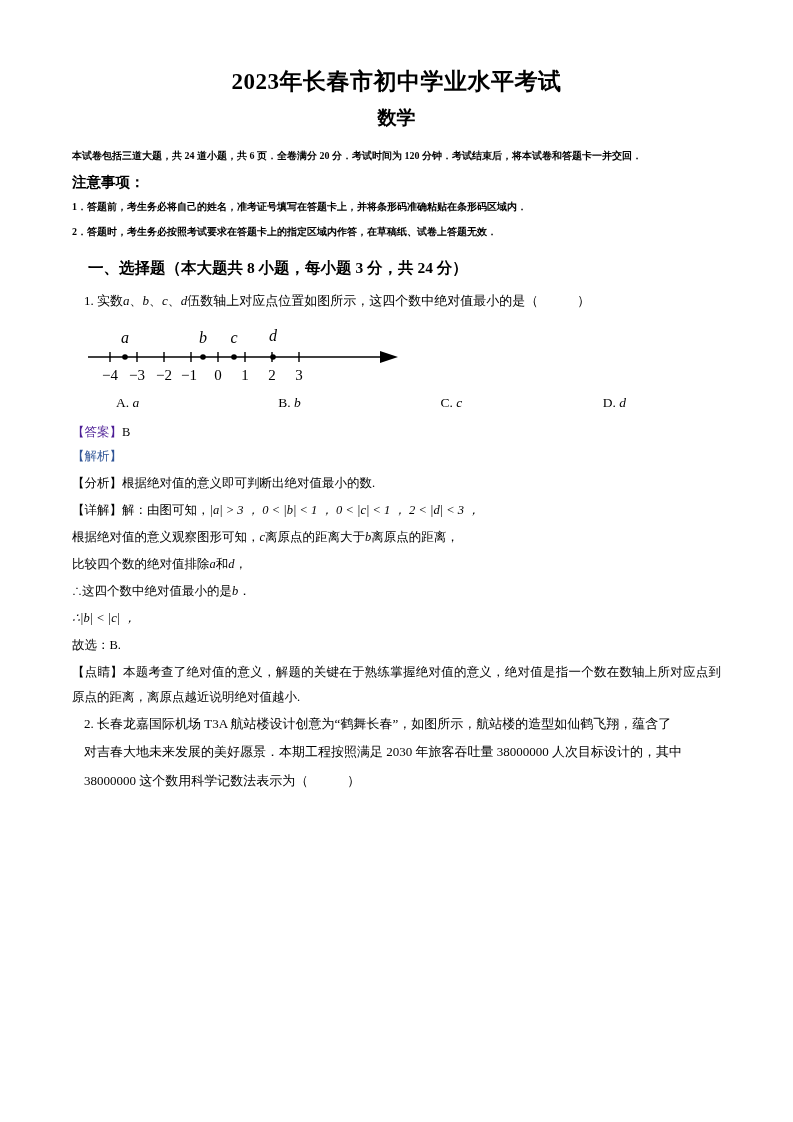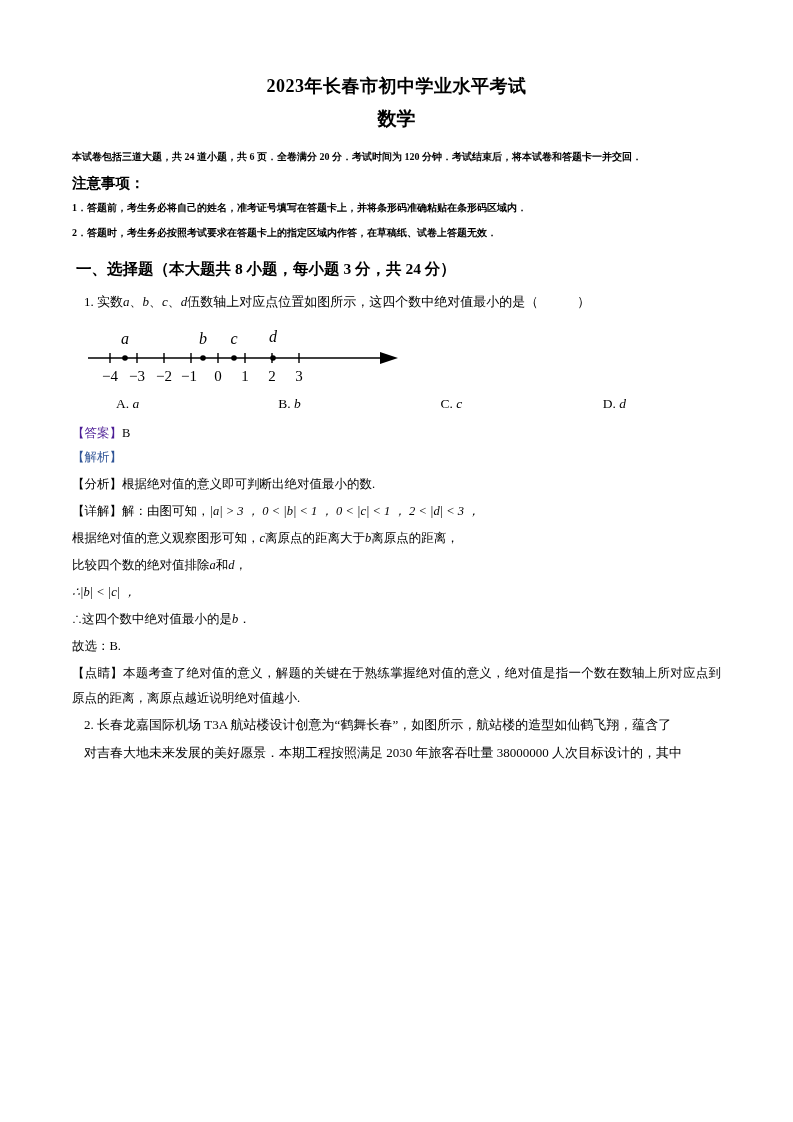--- a/index.html
+++ b/index.html
@@ -17,24 +17,24 @@
   }
   .page {
     width: 793px;
     height: 1122px;
     box-sizing: border-box;
     padding: 52px 72px 0 72px;
     position: relative;
   }
   .title {
     text-align: center;
-    font-size: 18px;
+    font-size: 23px;
     font-weight: bold;
     letter-spacing: 0.5px;
-    margin: 22px 0 4px 0;
+    margin: 14px 0 4px 0;
   }
   .subject {
     text-align: center;
     font-size: 19px;
     font-weight: bold;
     margin: 8px 0 16px 0;
   }
   p.blk {
     font-size: 10px;
     font-weight: bold;
@@ -43,21 +43,21 @@
     text-align: justify;
   }
   p.note-head {
     font-size: 14.5px;
     font-weight: bold;
     margin: 0 0 6px 0;
   }
   .sec-head {
     font-size: 15.5px;
     font-weight: bold;
-    margin: 16px 0 10px 4px;
+    margin: 16px 0 10px 16px;
   }
   p.q {
     font-size: 13px;
     line-height: 1.9;
     margin: 0 0 4px 12px;
     text-align: justify;
   }
   .ital {
     font-family: "Liberation Serif", serif;
     font-style: italic;
@@ -186,27 +186,28 @@
 
   <p class="sol">
     <span>根据绝对值的意义观察图形可知，</span><span class="ital">c</span><span>离原点的距离大于</span><span class="ital">b</span><span>离原点的距离，</span>
   </p>
 
   <p class="sol">
     <span>比较四个数的绝对值排除</span><span class="ital">a</span><span>和</span><span class="ital">d</span><span>，</span>
   </p>
 
   <p class="sol">
+    <span>∴这四个数中绝对值最小的是</span><span class="ital">b</span><span>．</span>
+  </p>
+
+  <p class="sol">
     <span class="math">∴|b| &lt; |c| ，</span>
-  </p>
-
-  <p class="sol">
-    <span>∴这四个数中绝对值最小的是</span><span class="ital">b</span><span>．</span>
   </p>
 
   <p class="sol">故选：B.</p>
 
   <p class="sol">【点睛】本题考查了绝对值的意义，解题的关键在于熟练掌握绝对值的意义，绝对值是指一个数在数轴上所对应点到原点的距离，离原点越近说明绝对值越小.</p>
 
   <p class="q">2. 长春龙嘉国际机场 T3A 航站楼设计创意为“鹤舞长春”，如图所示，航站楼的造型如仙鹤飞翔，蕴含了</p>
   <p class="q">对吉春大地未来发展的美好愿景．本期工程按照满足 2030 年旅客吞吐量 38000000 人次目标设计的，其中</p>
+  <p class="q">38000000 这个数用科学记数法表示为（　　　）</p>
 
 </div>
 
 </body></html>

